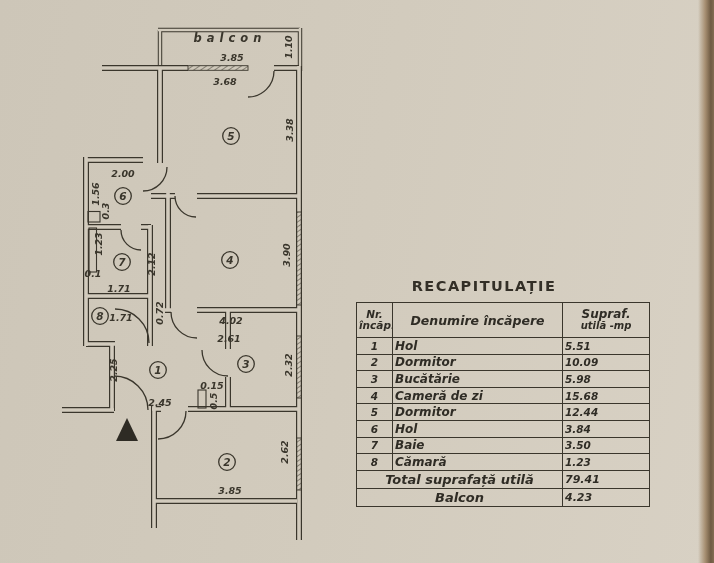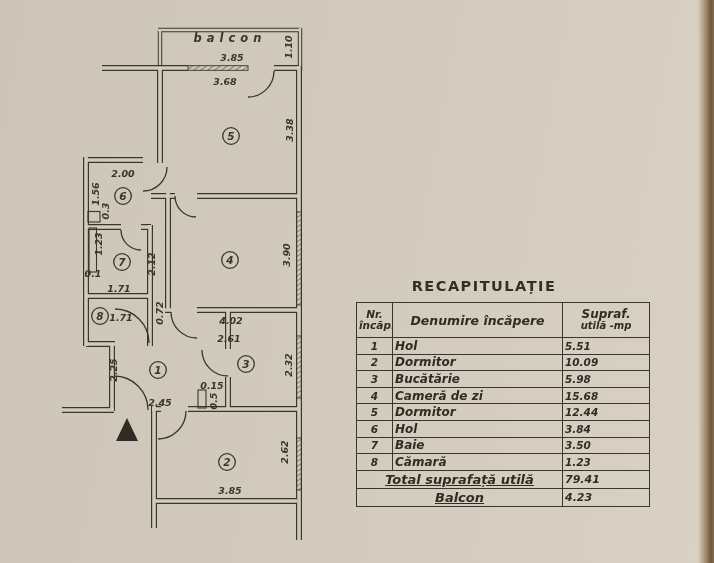--- a/index.html
+++ b/index.html
@@ -34,21 +34,21 @@
   table.recap th{font-style:italic;font-weight:700;}
   col.c-nr{width:36px;} col.c-name{width:170px;} col.c-area{width:87px;}
   tr.hdr{height:35px;padding-left:15px;}
   .hsmall{font-size:10.5px;line-height:11px;display:block;}
   .hname{font-size:12.5px;margin-left:35px;}
   tbody tr{height:16.6px;}
   td.nr{font:italic 700 10.5px "DejaVu Sans",sans-serif;text-align:center;}
   td.name{font:italic 700 12px "DejaVu Sans",sans-serif;padding-left:9px;}
   td.area{font:italic 700 10.5px "DejaVu Sans",sans-serif;text-align:left;}
   tr.foot{height:18px;}
-  tr.foot td.lbl{font:italic 700 13px "DejaVu Sans",sans-serif;text-align:center;text-decoration:underline;}
+  tr.foot td.lbl{font:italic 700 13px "DejaVu Sans",sans-serif;text-align:center;}
   tr.foot td.area{font:italic 700 11px "DejaVu Sans",sans-serif;}
 </style>
 </head>
 <body>
 
 <div id="page">
 
   <svg id="plan" width="714" height="563" viewBox="0 0 714 563" style="position:absolute;left:0;top:0;">
     <defs>
       <pattern id="hatch" width="4" height="4" patternUnits="userSpaceOnUse" patternTransform="rotate(55)">

